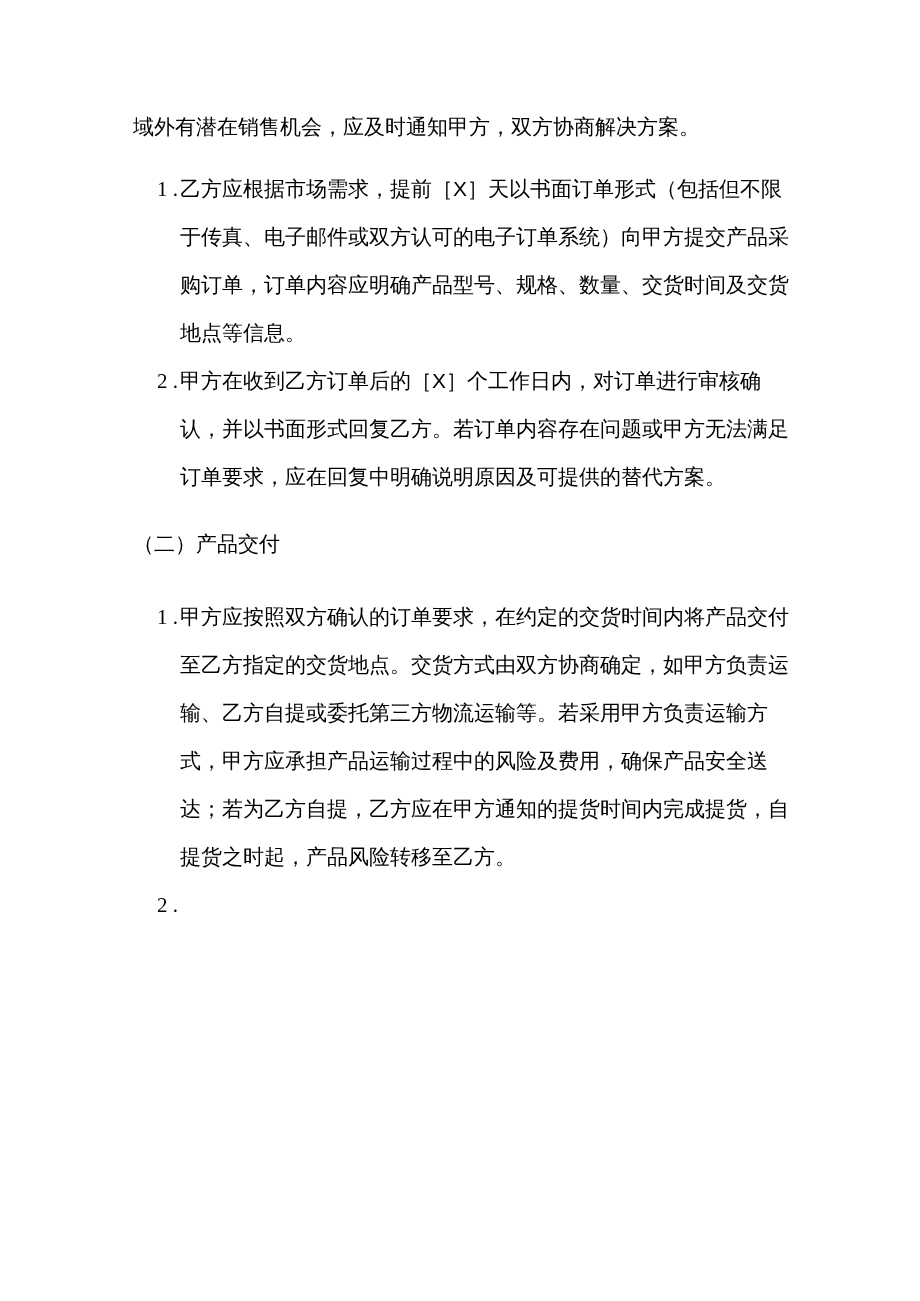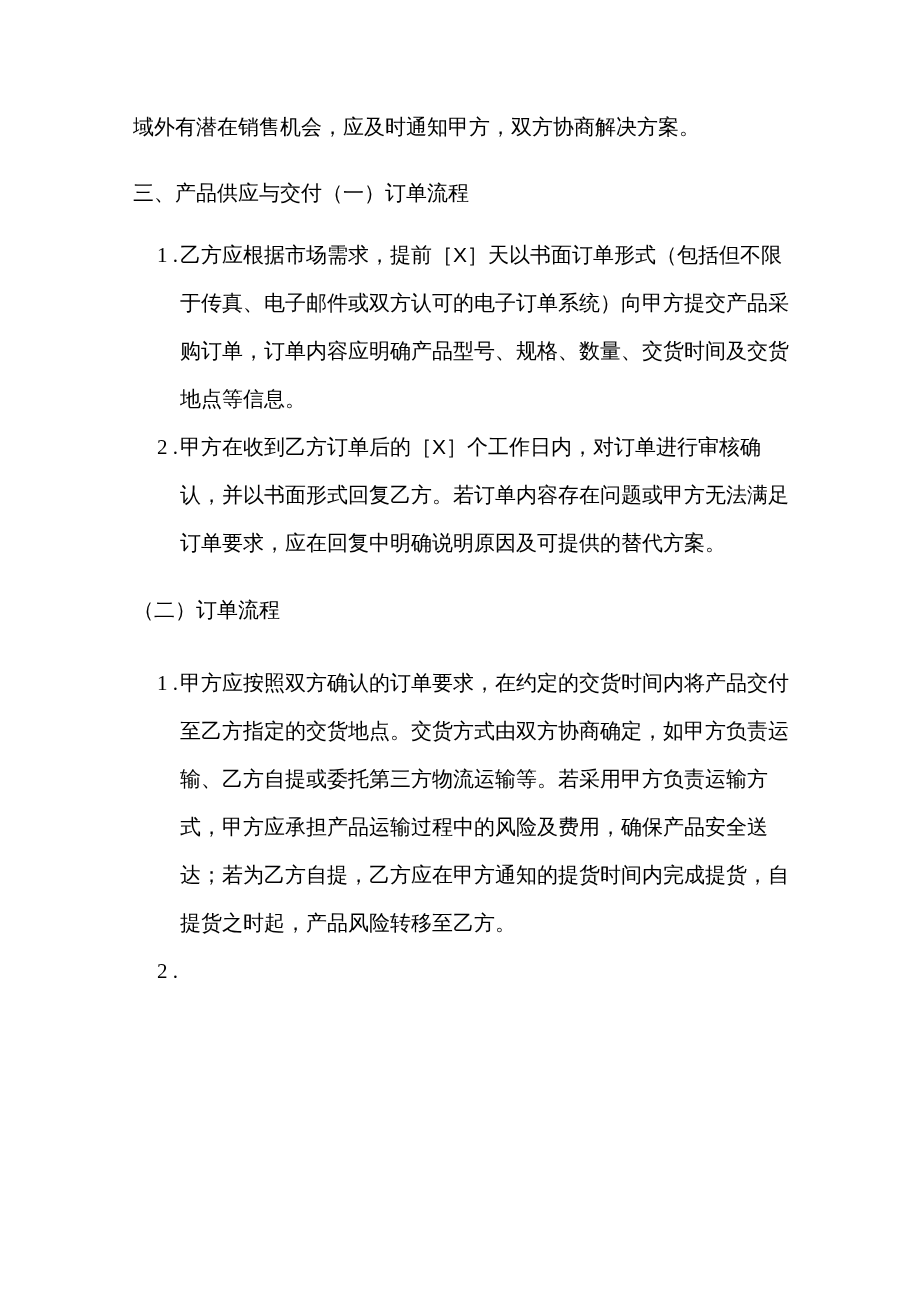--- a/index.html
+++ b/index.html
@@ -42,34 +42,33 @@
     white-space: pre;
   }
 </style>
 </head>
 <body>
 
 <div class="page">
 
   <p class="para">域外有潜在销售机会，应及时通知甲方，双方协商解决方案。</p>
 
-  <h2 class="heading h-main">三、产品供应与交付（一）订单流程</h2>
 
   <div class="list list-one">
     <div class="list-item">
       <span class="marker">1 .</span>
       <span class="item-text">乙方应根据市场需求，提前［X］天以书面订单形式（包括但不限于传真、电子邮件或双方认可的电子订单系统）向甲方提交产品采购订单，订单内容应明确产品型号、规格、数量、交货时间及交货地点等信息。</span>
     </div>
     <div class="list-item">
       <span class="marker">2 .</span>
       <span class="item-text">甲方在收到乙方订单后的［X］个工作日内，对订单进行审核确认，并以书面形式回复乙方。若订单内容存在问题或甲方无法满足订单要求，应在回复中明确说明原因及可提供的替代方案。</span>
     </div>
   </div>
 
-  <h2 class="heading h-sub">（二）订单流程</h2>
+  <h2 class="heading h-sub">（二）产品交付</h2>
 
   <div class="list list-two">
     <div class="list-item">
       <span class="marker">1 .</span>
       <span class="item-text">甲方应按照双方确认的订单要求，在约定的交货时间内将产品交付至乙方指定的交货地点。交货方式由双方协商确定，如甲方负责运输、乙方自提或委托第三方物流运输等。若采用甲方负责运输方式，甲方应承担产品运输过程中的风险及费用，确保产品安全送达；若为乙方自提，乙方应在甲方通知的提货时间内完成提货，自提货之时起，产品风险转移至乙方。</span>
     </div>
     <div class="list-item">
       <span class="marker">2 .</span>
     </div>
   </div>

